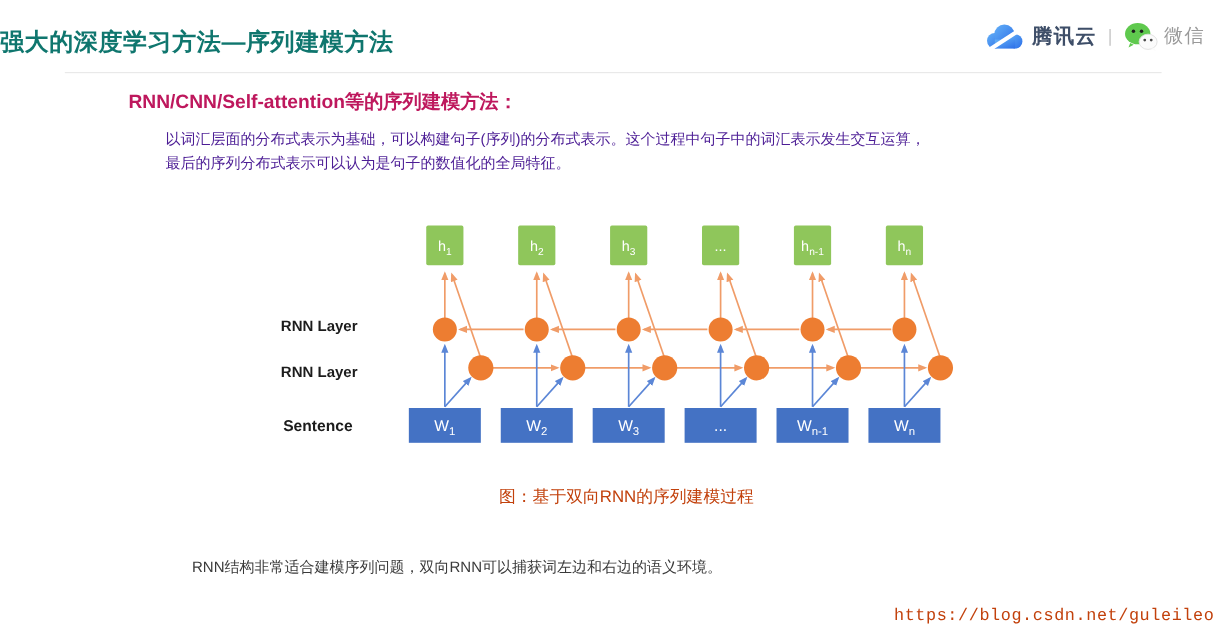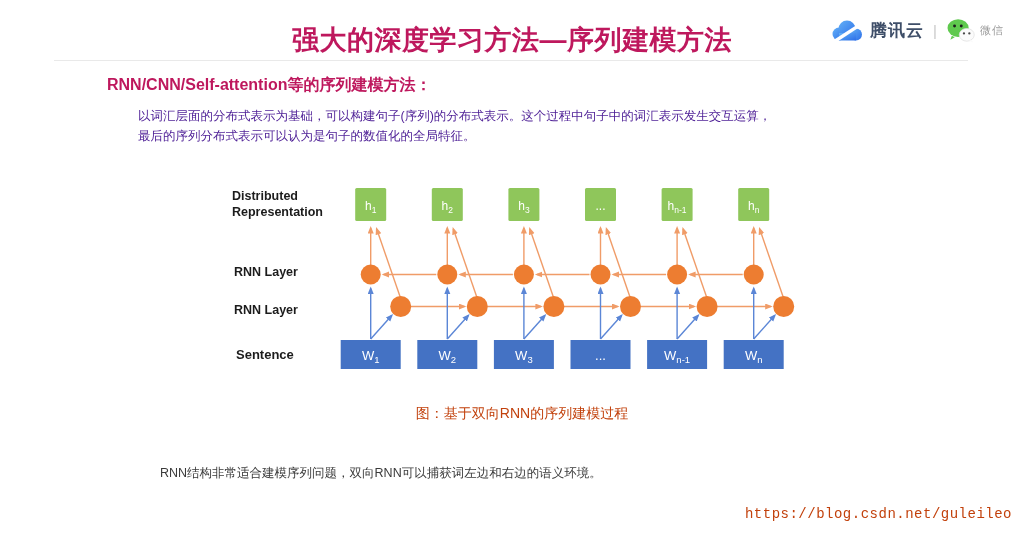--- a/index.html
+++ b/index.html
@@ -1,25 +1,25 @@
 <!DOCTYPE html>
 <html><head>
 <meta charset="utf-8">
 <style>
   html,body { margin:0; padding:0; background:#ffffff; }
   body { font-family:"Liberation Sans","DejaVu Sans",sans-serif; }
   .slide { position:relative; width:1024px; height:534px; background:#ffffff; overflow:hidden; }
 
-  .title { position:absolute; top:22px; left:0; width:100%; text-align:center;
-           font-size:27px; font-weight:bold; color:#be185d; letter-spacing:0.5px; }
+  .title { position:absolute; top:22px; left:0; width:100%; text-align:left;
+           font-size:20px; font-weight:bold; color:#0f766e; letter-spacing:0.5px; }
 
   .brand { position:absolute; top:13px; right:20px; display:flex; align-items:center; height:34px; }
   .brand .tc-label { font-size:17px; font-weight:bold; color:#3E4E68; margin-left:5px; letter-spacing:1px; }
   .brand .sep { color:#c9c9c9; font-size:15px; margin:0 9px; }
-  .brand .wx-label { font-size:11px; color:#9a9a9a; margin-left:5px; letter-spacing:1px; }
+  .brand .wx-label { font-size:16px; color:#9a9a9a; margin-left:5px; letter-spacing:1px; }
 
   .divider { position:absolute; top:60px; left:54px; width:914px; height:1px; background:#e9e9e9; }
 
   .heading { position:absolute; top:75px; left:107px; font-size:16px; font-weight:bold; color:#be185d; }
 
   .para { position:absolute; top:107px; left:138px; font-size:12.5px; line-height:19.5px; color:#4c1d95; }
 
   .lbl { position:absolute; font-weight:bold; color:#1c1c1c; font-size:12.5px; }
   .lbl-dist { top:189px; left:232px; width:102px; line-height:15.5px; }
   .lbl-rnn1 { top:265px; left:234px; }
@@ -77,21 +77,20 @@
 
   <div class="divider"></div>
 
   <div class="heading">RNN/CNN/Self-attention等的序列建模方法：</div>
 
   <div class="para">
     <span>以词汇层面的分布式表示为基础，可以构建句子(序列)的分布式表示。这个过程中句子中的词汇表示发生交互运算，</span><br>
     <span>最后的序列分布式表示可以认为是句子的数值化的全局特征。</span>
   </div>
 
-  <div class="lbl lbl-dist">Distributed Representation</div>
   <div class="lbl lbl-rnn1">RNN Layer</div>
   <div class="lbl lbl-rnn2">RNN Layer</div>
   <div class="lbl lbl-sent">Sentence</div>
 
   <svg id="rnn-svg" class="diagram-svg" width="480" height="195" viewBox="0 0 480 195">
       <defs>
         <marker id="ah-o" markerWidth="8" markerHeight="8" refX="5.5" refY="3" orient="auto" markerUnits="userSpaceOnUse">
           <path d="M0,0 L7.5,3 L0,6 Z" fill="#F09C68"></path>
         </marker>
         <marker id="ah-b" markerWidth="8" markerHeight="8" refX="5.5" refY="3" orient="auto" markerUnits="userSpaceOnUse">

